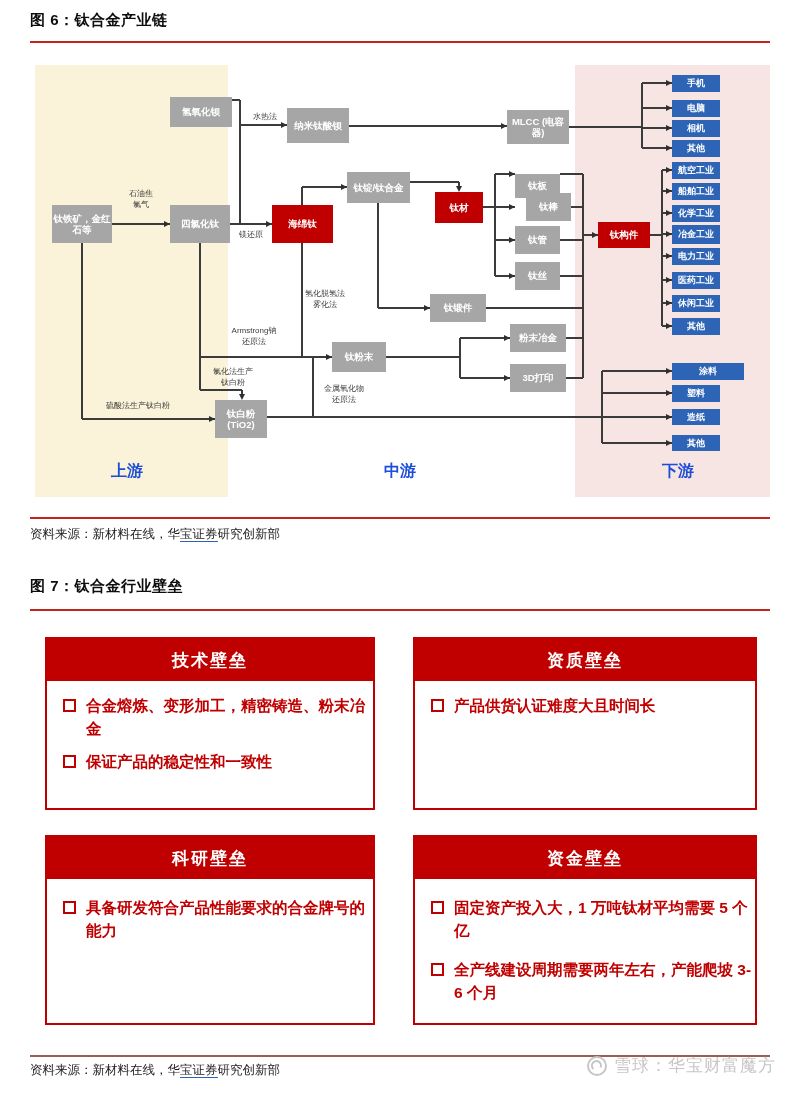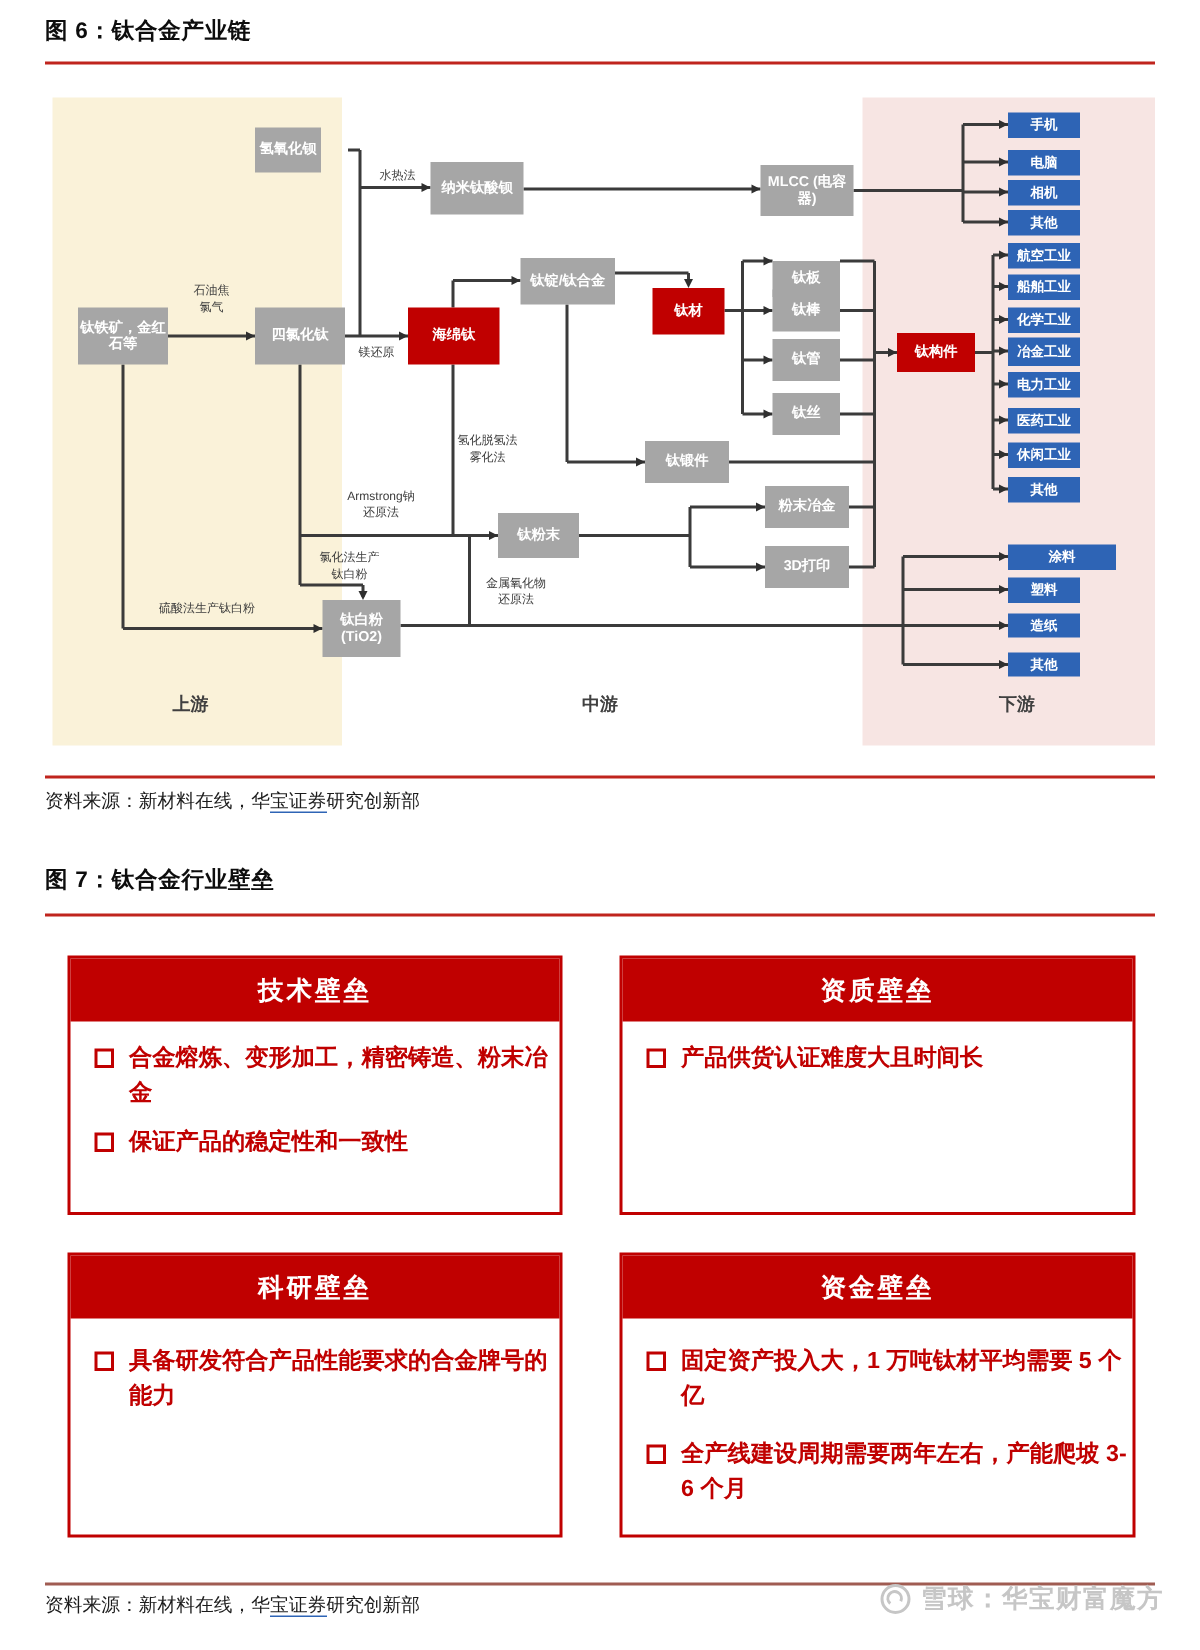--- a/index.html
+++ b/index.html
@@ -15,39 +15,39 @@
   #diagram{position:absolute;left:30px;top:62px;width:740px;height:438px;}
   .zone{position:absolute;top:3px;height:432px;}
   .zone-up{left:5px;width:193px;background:#faf2d9;}
   .zone-down{left:545px;width:195px;background:#f7e5e3;}
   .n{position:absolute;display:flex;align-items:center;justify-content:center;
      font-weight:bold;color:#fff;text-align:center;line-height:1.2;padding:1px;box-sizing:border-box;}
   .n.gray{background:#a6a6a6;font-size:9.5px;}
   .n.redbox{background:#c00000;font-size:9.5px;}
   .n.blue{background:#2e64b5;font-size:9px;}
   .flbl{position:absolute;font-size:8px;color:#3d3d3d;text-align:center;line-height:1.35;font-weight:500;}
-  .zlbl{position:absolute;font-size:12px;font-weight:bold;color:#404040;width:44px;text-align:center;}
+  .zlbl{position:absolute;font-size:16px;font-weight:bold;color:#1d4ed8;width:44px;text-align:center;}
   .seg{position:absolute;background:#3b3b3b;}
   .arr-r{position:absolute;width:0;height:0;border-top:3.5px solid transparent;
          border-bottom:3.5px solid transparent;border-left:6px solid #2f2f2f;}
   .arr-d{position:absolute;width:0;height:0;border-left:3.5px solid transparent;
          border-right:3.5px solid transparent;border-top:6px solid #2f2f2f;}
   
   #barriers{position:absolute;left:40px;top:628px;width:720px;height:400px;}
   .barrier{position:absolute;border:2.5px solid #c00000;background:#fff;box-sizing:border-box;}
   .bhead{background:#c00000;color:#fff;font-weight:bold;font-size:17px;text-align:center;
          padding:10px 0 9px 0;letter-spacing:2px;}
   .bbody{padding:13px 0 6px 14px;}
   .tall .bbody{padding-top:17px;}
   .bitem{display:flex;color:#c00000;font-weight:bold;font-size:15.5px;line-height:1.5;margin-bottom:9px;}
   .tall .bitem{margin-bottom:15px;}
   .blt{flex:0 0 auto;width:9px;height:9px;border:2.5px solid #c00000;margin:5px 10px 0 2px;}
   
   .watermark{position:absolute;right:24px;top:1054px;display:flex;align-items:flex-end;gap:6px;
-             color:#c6c6c6;font-size:17px;font-weight:bold;letter-spacing:1px;}
+             color:#c6c6c6;font-size:17px;font-weight:normal;letter-spacing:1px;}
 </style>
 </head>
 <body>
 
 <div>
 
   <h2 class="figtitle" style="top:11px">图 6：钛合金产业链</h2>
   <div class="rule red-rule" style="top:41px"></div>
 
   <div id="diagram">
@@ -143,27 +143,27 @@
         <div class="arr-r" style="left: 474px; top: 312.5px;"></div>
         <div class="arr-r" style="left: 179px; top: 353.5px;"></div>
         <div class="arr-r" style="left: 636px; top: 305.5px;"></div>
         <div class="arr-r" style="left: 636px; top: 327.5px;"></div>
         <div class="arr-r" style="left: 636px; top: 351.5px;"></div>
         <div class="arr-r" style="left: 636px; top: 377.5px;"></div>
         <div class="arr-d" style="left: 425.5px; top: 124px;"></div>
         <div class="arr-d" style="left: 208.5px; top: 332px;"></div>
       </div>
 
-    <div class="n gray" style="left:140px;top:23px;width:44px;height:30px">氢氧化钡</div>
+    <div class="n gray" style="left:140px;top:35px;width:62px;height:30px">氢氧化钡</div>
     <div class="n gray" style="left:257px;top:46px;width:62px;height:35px">纳米钛酸钡</div>
     <div class="n gray" style="left:22px;top:143px;width:60px;height:38px">钛铁矿，金红石等</div>
     <div class="n gray" style="left:140px;top:143px;width:60px;height:38px">四氯化钛</div>
     <div class="n gray" style="left:317px;top:110px;width:63px;height:31px">钛锭/钛合金</div>
     <div class="n gray" style="left:485px;top:112px;width:45px;height:24px">钛板</div>
-    <div class="n gray" style="left:485px;top:131px;width:45px;height:28px">钛棒</div>
+    <div class="n gray" style="left:496px;top:131px;width:45px;height:28px">钛棒</div>
     <div class="n gray" style="left:485px;top:164px;width:45px;height:28px">钛管</div>
     <div class="n gray" style="left:485px;top:200px;width:45px;height:28px">钛丝</div>
     <div class="n gray" style="left:477px;top:48px;width:62px;height:34px">MLCC (电容器)</div>
     <div class="n gray" style="left:400px;top:232px;width:56px;height:28px">钛锻件</div>
     <div class="n gray" style="left:302px;top:280px;width:54px;height:30px">钛粉末</div>
     <div class="n gray" style="left:480px;top:262px;width:56px;height:28px">粉末冶金</div>
     <div class="n gray" style="left:480px;top:302px;width:56px;height:28px">3D打印</div>
     <div class="n gray" style="left:185px;top:338px;width:52px;height:38px">钛白粉 (TiO2)</div>
 
     <div class="n redbox" style="left:242px;top:143px;width:61px;height:38px">海绵钛</div>

